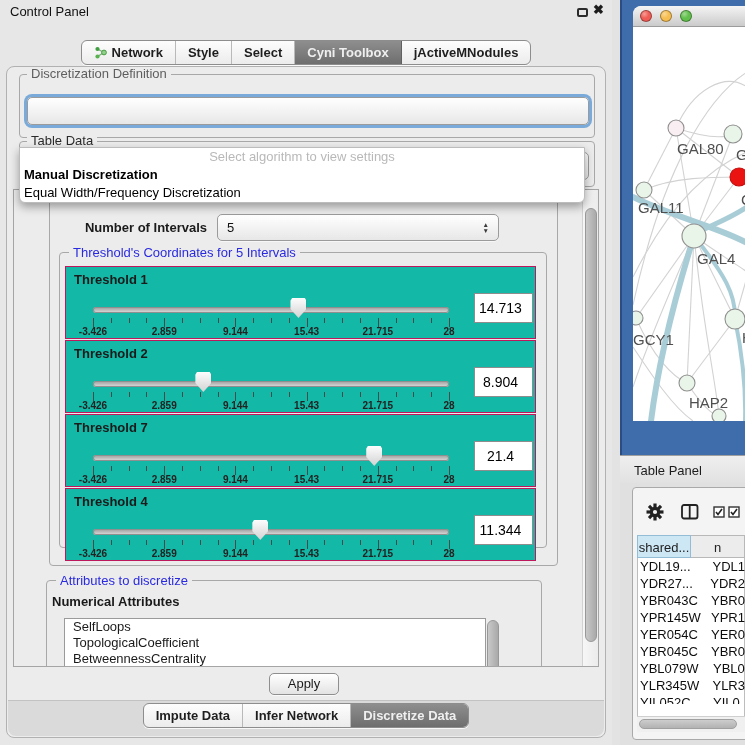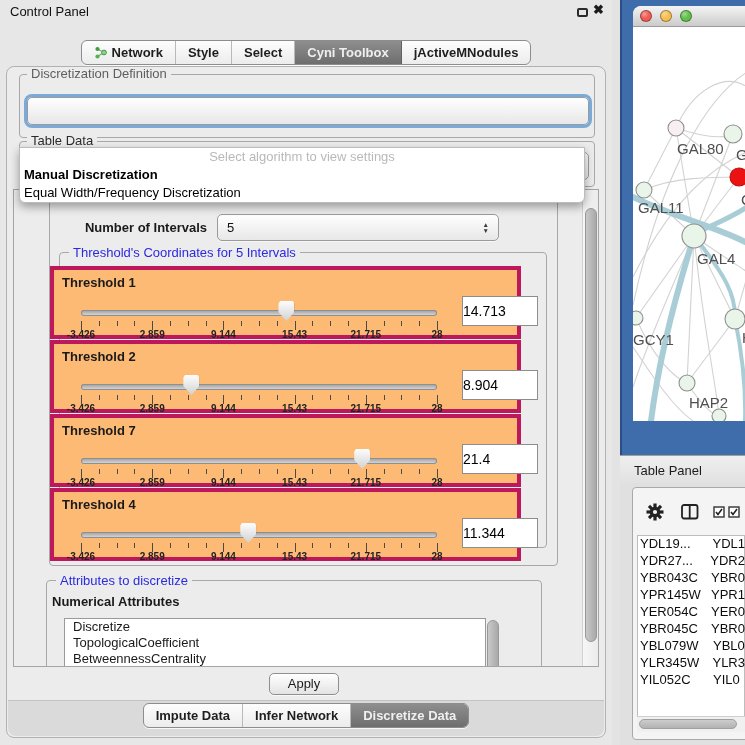--- a/index.html
+++ b/index.html
@@ -44,33 +44,33 @@
   .popup-opt.bold { font-weight:bold; }
 
   
   #viewport { left:12px; top:188px; width:586px; height:478px; border:1px solid #a5a5a5; overflow:hidden; background:#ececec; }
   .vsb-track { background:linear-gradient(90deg,#f6f6f6,#eaeaea); border-left:1px solid #d2d2d2; }
   .vsb-thumb { background:linear-gradient(90deg,#c9c9c9,#a9a9a9); border:1px solid #989898; border-radius:6px; }
 
   .noi-label { font-weight:bold; font-size:13px; text-align:right; }
 
   
-  .th-box { position:absolute; left:36px; width:471px; height:73px; border:4px solid #be185d; background:#fdba74; }
+  .th-box { position:absolute; left:51px; width:471px; height:73px; border:1px solid #be185d; background:#14b8a6; }
   .th-label { position:absolute; left:8px; top:5px; font-weight:bold; font-size:13px; }
   .sl-track { position:absolute; left:27px; top:40px; width:356px; height:6px; border-radius:3px;
               background:linear-gradient(#9c9c9c,#dedede); box-shadow:inset 0 0 0 1px #8f8f8f; cursor:pointer; }
   .sl-thumb { position:absolute; width:16px; height:20px; top:31px;
               background:linear-gradient(#fdfdfd,#d2d2d2);
               clip-path:polygon(10% 0,90% 0,100% 14%,100% 55%,50% 100%,0 55%,0 14%);
               filter:drop-shadow(0 0 1px #6f6f6f); cursor:grab; }
   .tick { position:absolute; width:1px; background:#4a4a4a; top:51px; }
   .tick.major { height:9px; } .tick.minor { height:5px; }
   .tick-label { position:absolute; top:59px; transform:translateX(-50%); font-size:10px; font-weight:bold; color:#222; }
-  .vfield { position:absolute; left:408px; top:26px; width:76px; height:30px; background:#fff; border:1px solid #8d8d8d;
-            text-align:left; padding:6px 6px 4px 0; font-size:14px; color:#000; }
+  .vfield { position:absolute; left:408px; top:26px; width:59px; height:30px; background:#fff; border:1px solid #8d8d8d;
+            text-align:center; padding:6px 6px 4px 0; font-size:14px; color:#000; }
 
   
   .attr-list { background:#fff; border:1px solid #9a9a9a; }
   .attr-item { height:16px; line-height:16px; padding-left:8px; font-size:13px; }
 
   .btn { border:1px solid #8f8f8f; border-radius:5px; background:linear-gradient(#ffffff,#e3e3e3);
          font-size:13px; text-align:center; box-shadow:0 1px 0 rgba(255,255,255,.7); cursor:pointer; }
 
   
   #net-frame { left:620px; top:0; width:125px; height:456px; background:#3f6cab; border-left:2px solid #2a4d84; }
@@ -305,21 +305,21 @@
               <div class="tick-label" style="left: 383px;">28</div>
               <div class="sl-thumb" style="left: 186.318px;"></div>
               <div class="vfield">11.344</div>
             </div>
           </div>
 
         <div class="abs group" style="left:32px; top:390px; width:496px; height:120px;"></div>
         <div class="group-title t-blue" style="left:42px; top:384px;">Attributes to discretize</div>
         <div class="abs" style="left:38px; top:404px; font-weight:bold;">Numerical Attributes</div>
         <div class="abs attr-list" id="attr-list" style="left:50px; top:428px; width:422px; height:60px;">
-            <div class="attr-item">Discretize</div>
+            <div class="attr-item">SelfLoops</div>
             <div class="attr-item">TopologicalCoefficient</div>
             <div class="attr-item">BetweennessCentrality</div>
           </div>
         <div class="abs vsb-thumb" style="left:473px; top:430px; width:12px; height:56px;"></div>
 
         <div class="abs vsb-track" style="left:568px; top:0; width:18px; height:478px;"></div>
         <div class="abs vsb-thumb" style="left:571px; top:18px; width:12px; height:434px;"></div>
       </div>
 
       <div class="abs btn" style="left:262px; top:606px; width:70px; height:22px; line-height:20px;">Apply</div>
@@ -425,20 +425,24 @@
     <rect x="1" y="1" width="10" height="10" fill="#fff" stroke="#333" stroke-width="1.4"></rect>
     <polyline points="3,6 5,8.5 9,3" fill="none" stroke="#222" stroke-width="1.6"></polyline>
   </svg>
   <svg class="abs cb" style="left:728px; top:506px;" width="12" height="12">
     <rect x="1" y="1" width="10" height="10" fill="#fff" stroke="#333" stroke-width="1.4"></rect>
     <polyline points="3,6 5,8.5 9,3" fill="none" stroke="#222" stroke-width="1.6"></polyline>
   </svg>
 
   <div class="abs tp-white"></div>
   <div class="abs tp-table">
+    <div class="thead">
+      <div class="th th1">shared...</div>
+      <div class="th th2">n</div>
+    </div>
     <div id="table-rows">
         <div class="tr">
           <div class="td1">YDL19...</div>
           <div class="td2">YDL1</div>
         </div>
         <div class="tr">
           <div class="td1">YDR27...</div>
           <div class="td2">YDR2</div>
         </div>
         <div class="tr">

